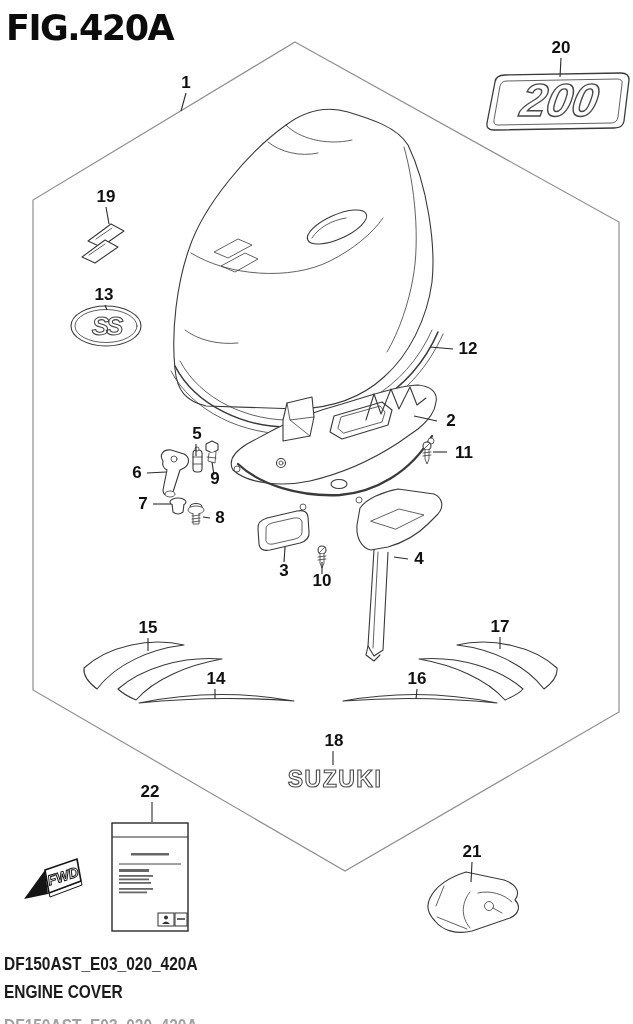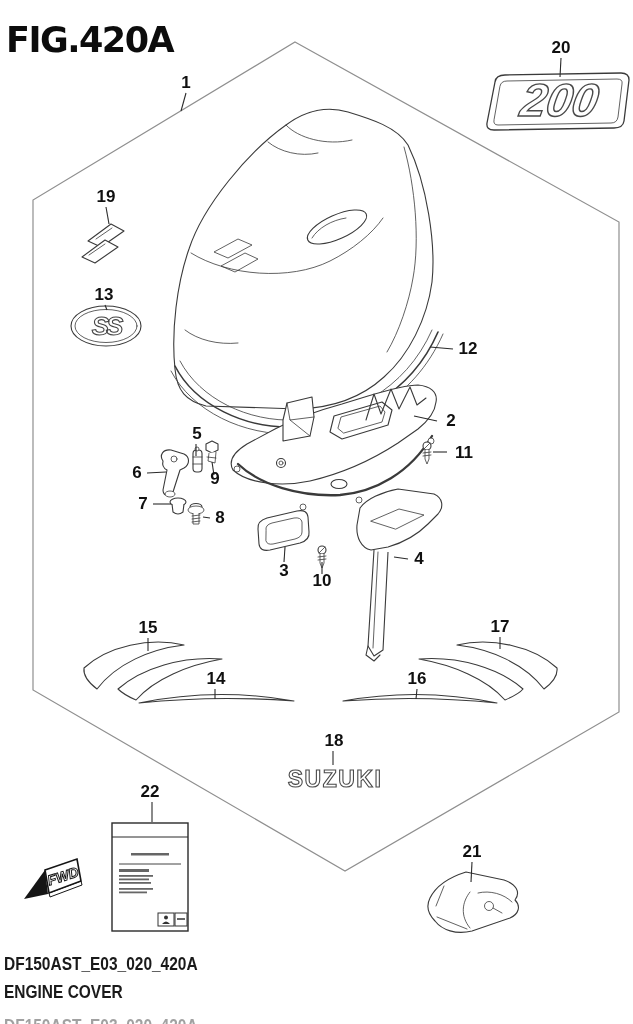--- a/index.html
+++ b/index.html
@@ -1,18 +1,18 @@
 <!DOCTYPE html>
 <html><head>
 <meta charset="utf-8">
 <style>
   html,body{margin:0;padding:0;background:#fff;}
   .page{position:relative;width:633px;height:1024px;background:#fff;overflow:hidden;
         font-family:"Liberation Sans",sans-serif;}
-  .fig-title{position:absolute;left:6px;top:20px;
+  .fig-title{position:absolute;left:6px;top:8px;
         font-family:"DejaVu Sans",sans-serif;font-weight:bold;font-size:35px;
         letter-spacing:-1.5px;color:#0c0c0c;white-space:nowrap;}
   .footer-line{position:absolute;left:4px;font-weight:bold;font-size:18px;color:#1a1a1a;
         transform:scaleX(0.86);transform-origin:left center;white-space:nowrap;}
   .footer-code{top:954px;}
   .footer-name{top:982px;}
   .footer-partial{top:1016px;height:8px;overflow:hidden;color:#555;opacity:.55;}
   svg.art{position:absolute;left:0;top:0;}
   .ln{stroke:#3a3a3a;fill:none;stroke-width:1.1;stroke-linecap:round;stroke-linejoin:round;}
   .fw{fill:#ffffff;stroke:#3a3a3a;stroke-width:1.1;stroke-linejoin:round;}

